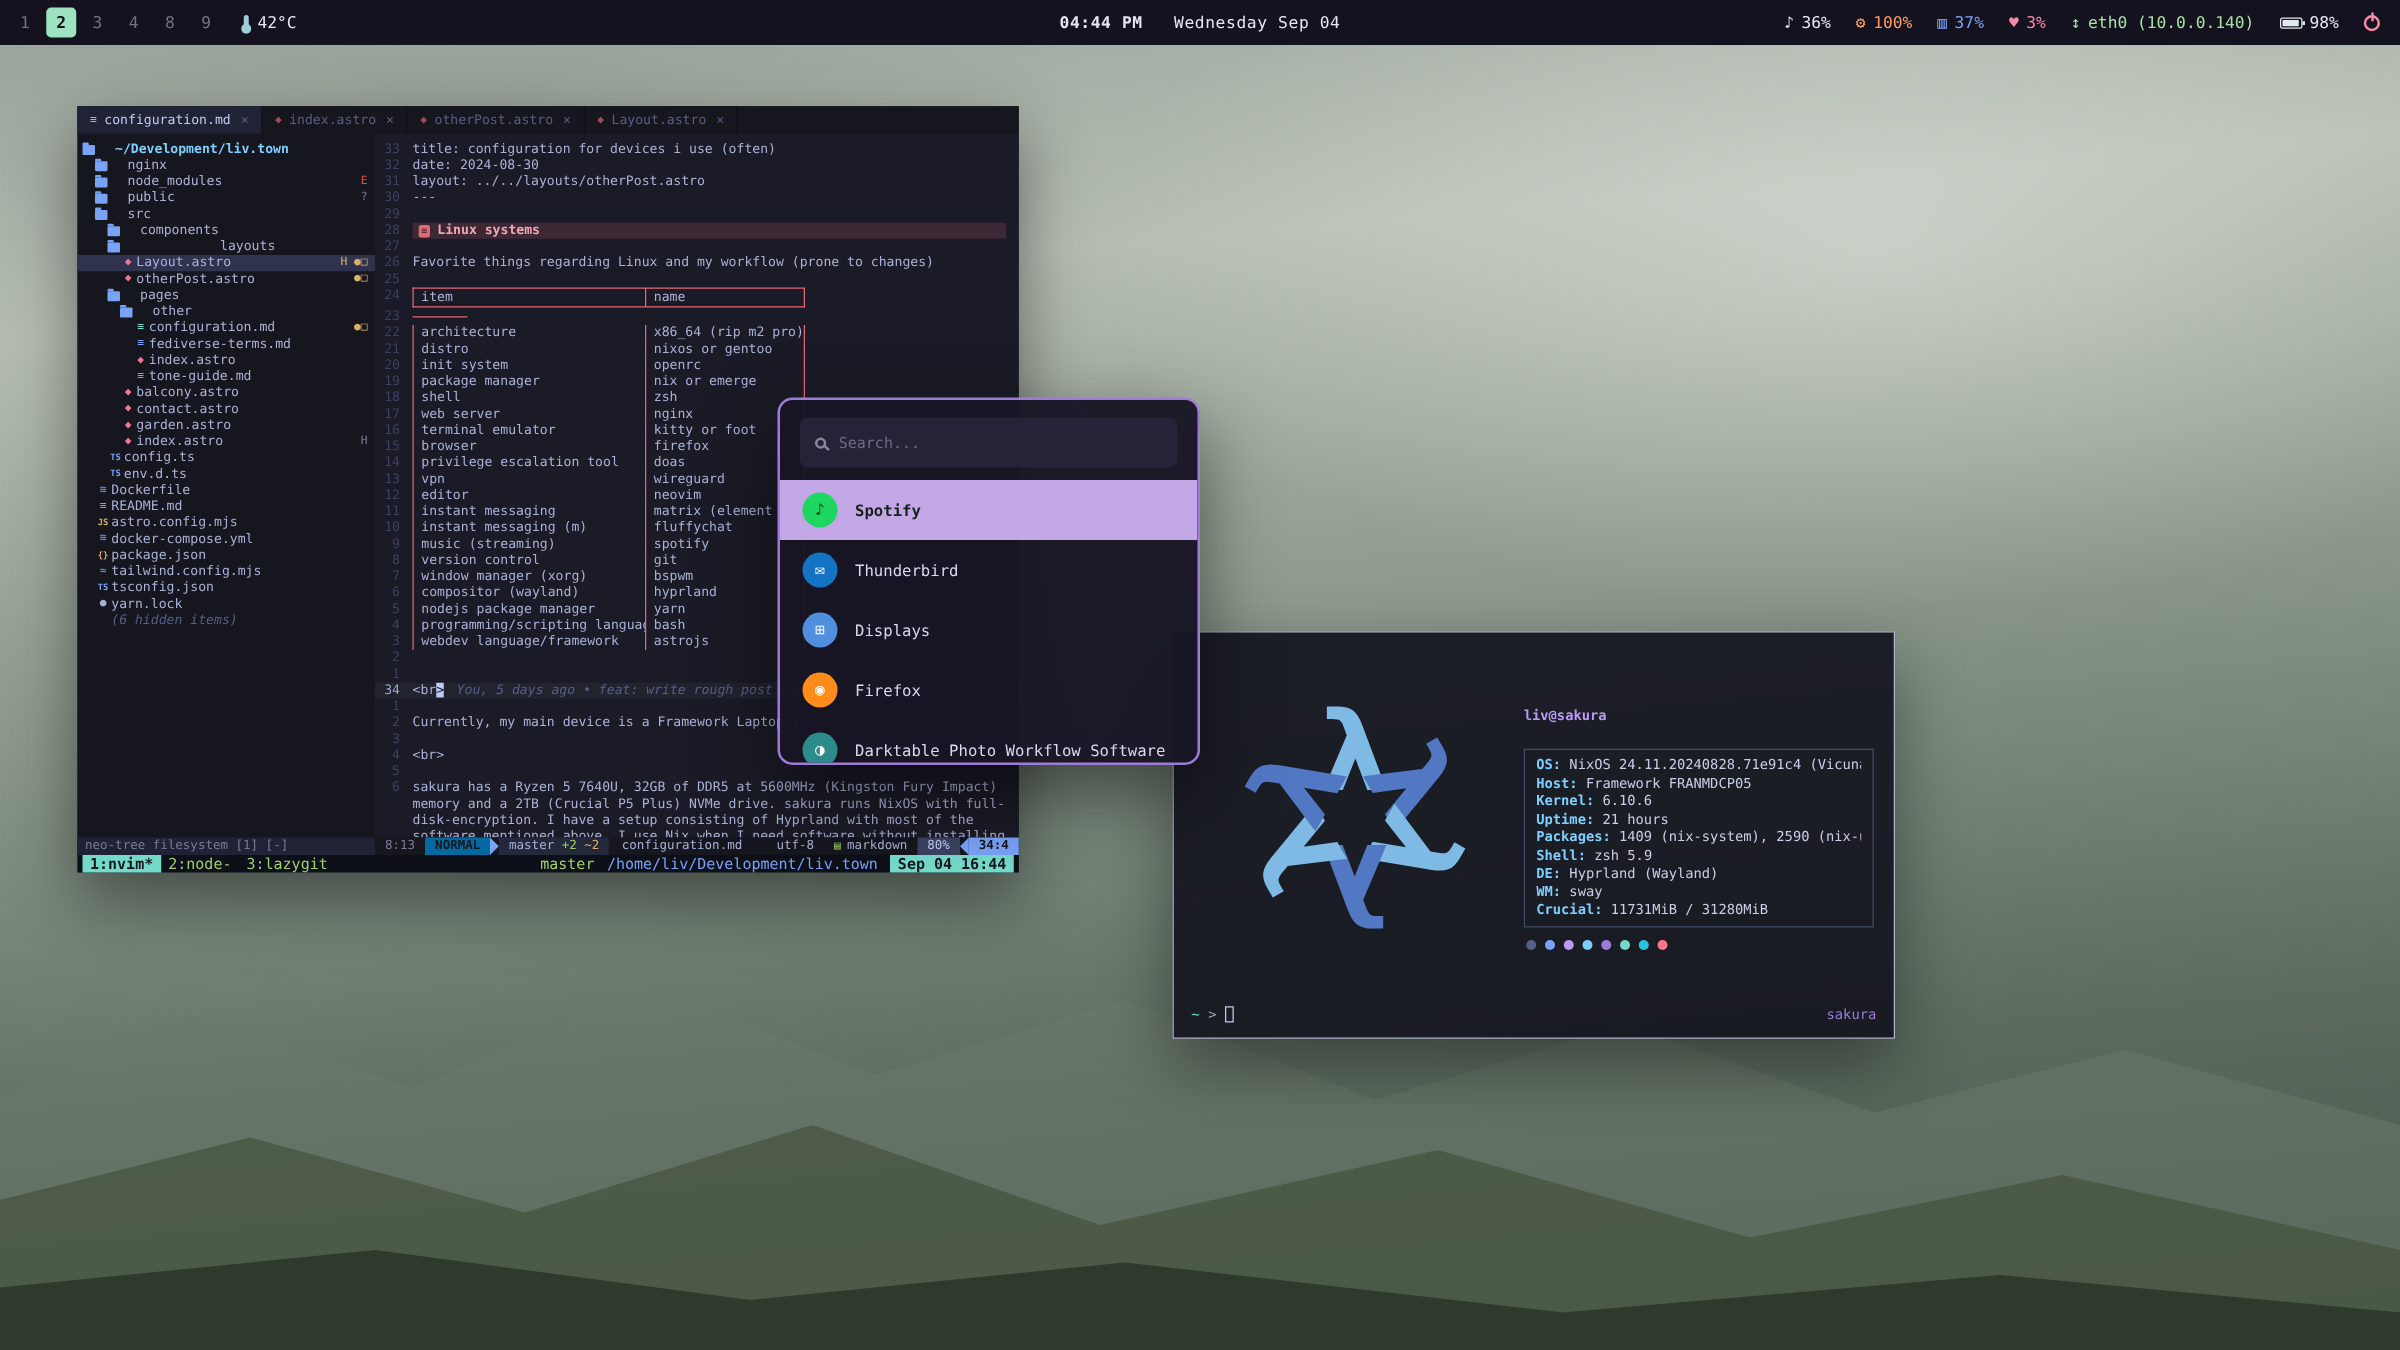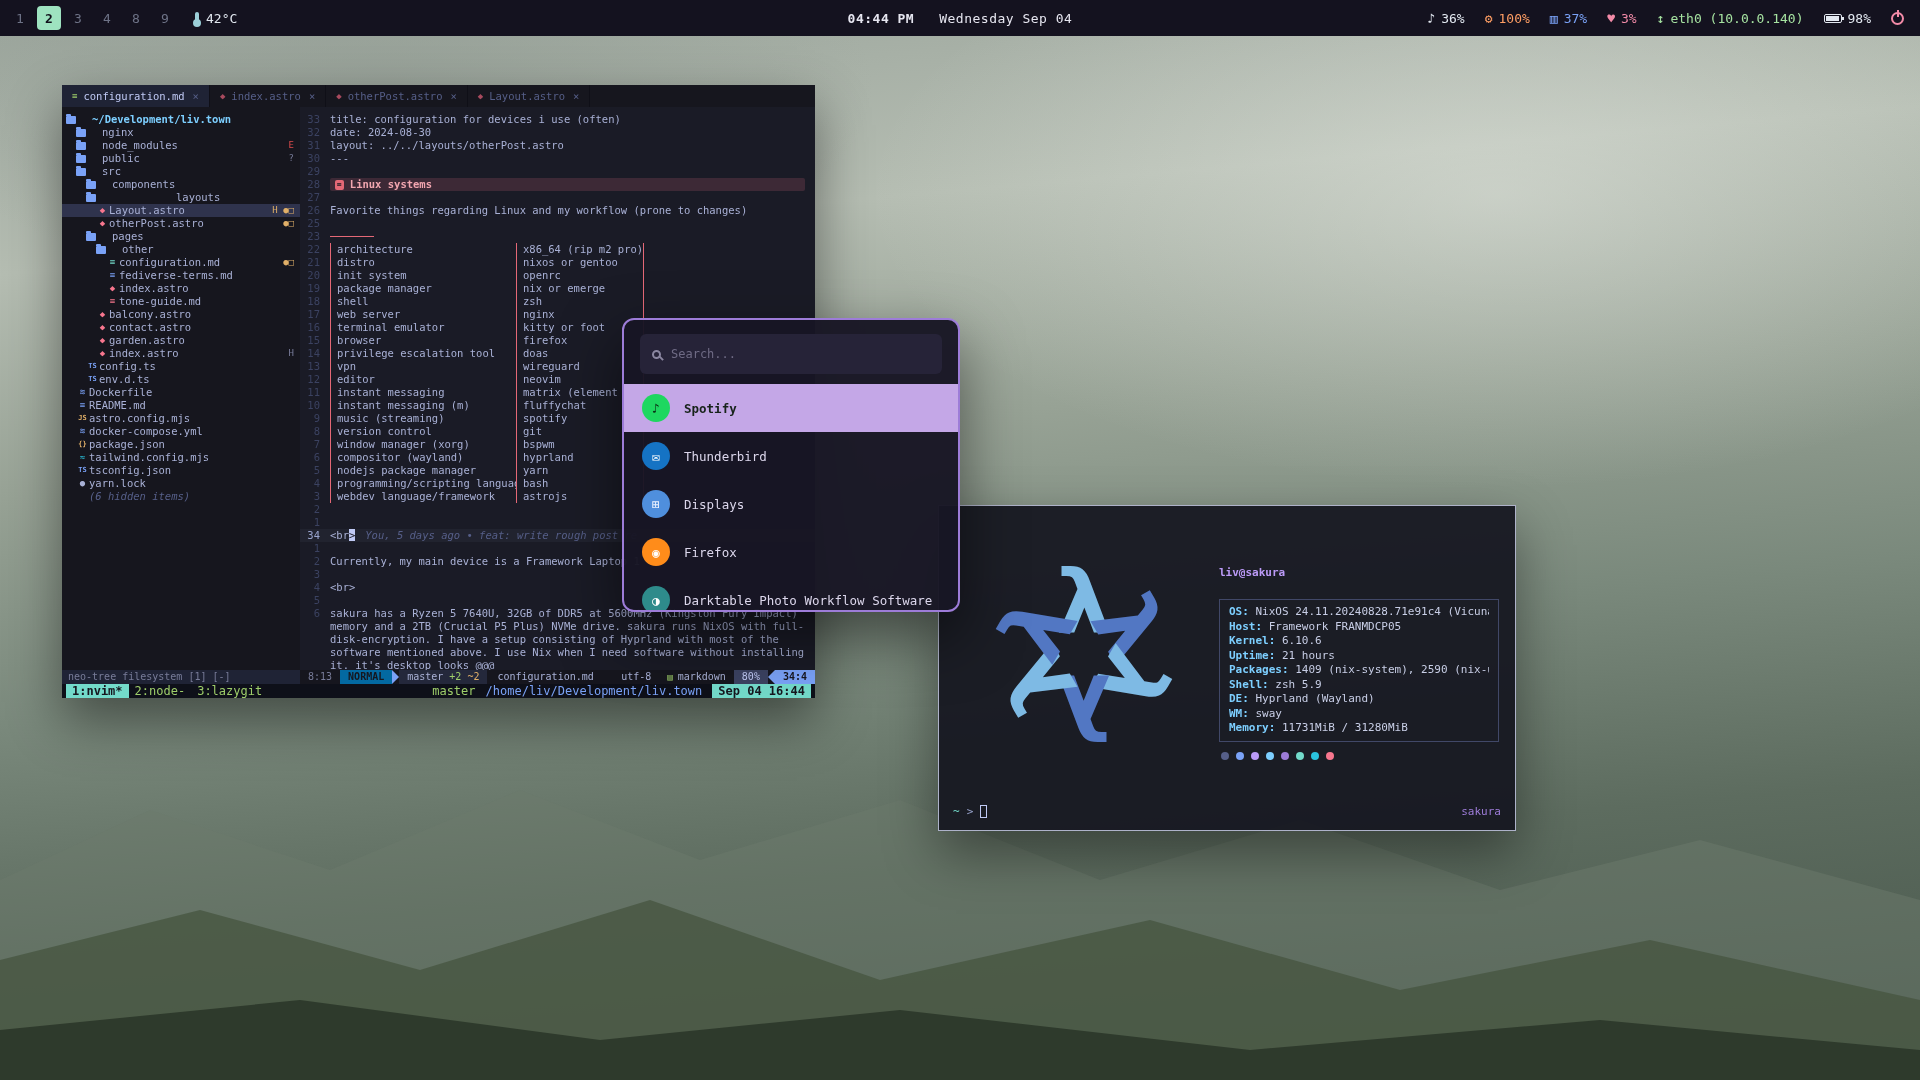--- a/index.html
+++ b/index.html
@@ -508,20 +508,25 @@
             <span class="ln">26</span>
             <span class="ltext">Favorite things regarding Linux and my workflow (prone to changes)</span>
           </div>
 
           <div class="eline">
             <span class="ln">25</span>
             <span class="ltext"></span>
           </div>
         </div>
 
+      <div class="eline thead">
+        <span class="ln">24</span>
+        <span class="tc1">item</span>
+        <span class="tc2">name</span>
+      </div>
       <div class="eline">
         <span class="ln">23</span>
         <span class="sepline"></span>
       </div>
       <div>
 
           <div class="eline trow">
             <span class="ln">22</span>
             <span class="tc1">architecture</span>
             <span class="tc2">x86_64 (rip m2 pro)</span>
@@ -811,21 +816,21 @@
 
         <div class="frow">
           <span class="fl">DE:</span><span> Hyprland (Wayland)</span>
         </div>
 
         <div class="frow">
           <span class="fl">WM:</span><span> sway</span>
         </div>
 
         <div class="frow">
-          <span class="fl">Memory:</span><span> 11731MiB / 31280MiB</span>
+          <span class="fl">Crucial:</span><span> 11731MiB / 31280MiB</span>
         </div>
       </div>
     <div class="dots">
 
         <span class="dot" style="background: rgb(86, 95, 137);"></span>
 
         <span class="dot" style="background: rgb(122, 162, 247);"></span>
 
         <span class="dot" style="background: rgb(187, 154, 247);"></span>
 

